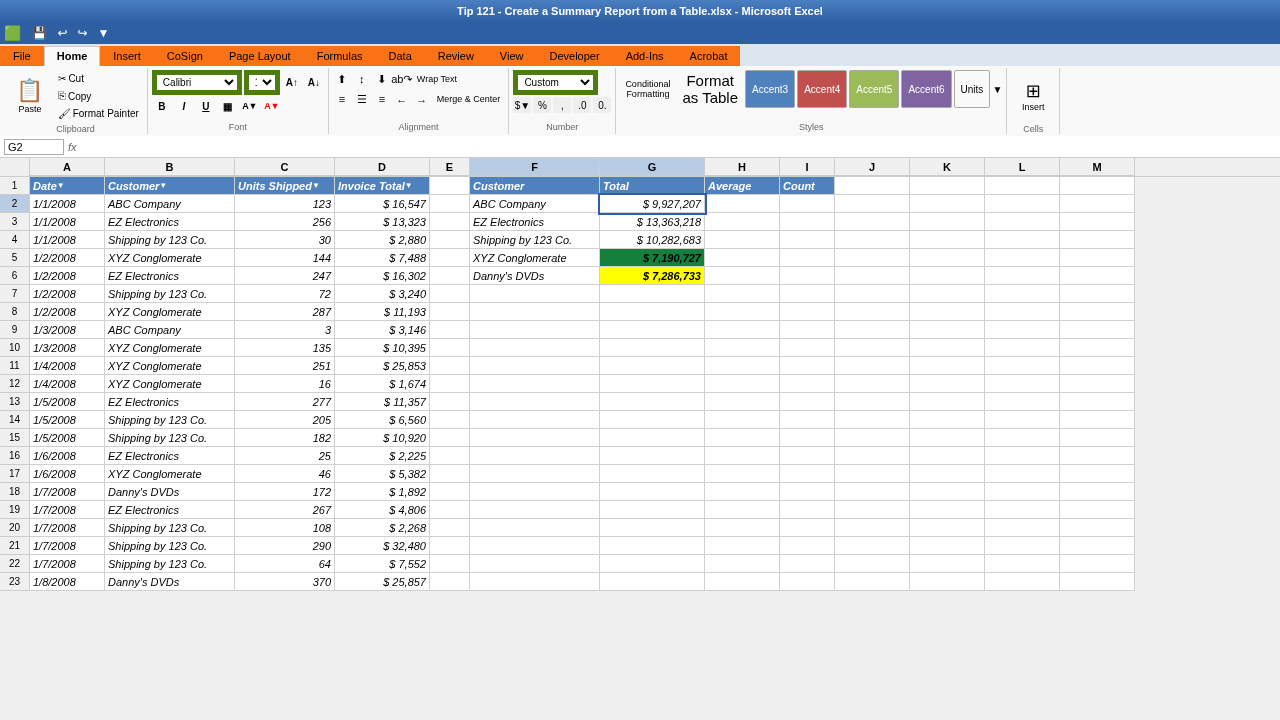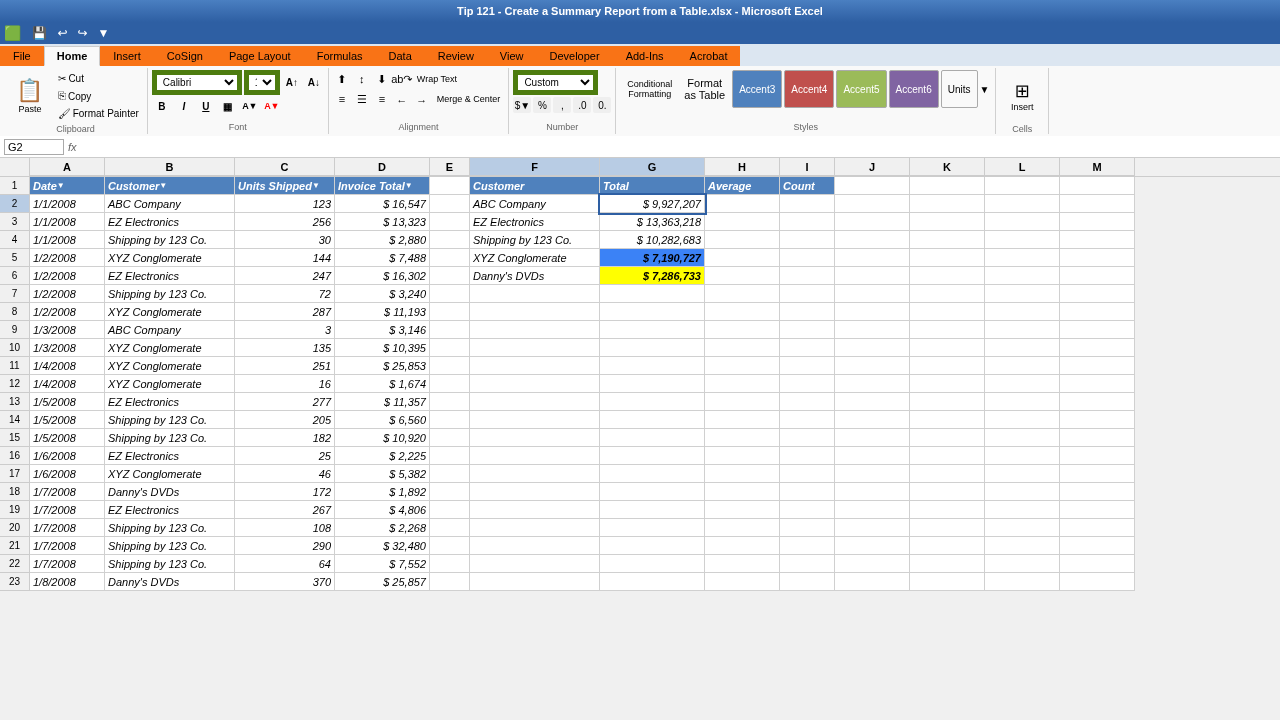--- a/index.html
+++ b/index.html
@@ -389,21 +389,21 @@
     <span class="ribbon-group-label">Number</span>
   </div>
 
   <div class="ribbon-group" style="min-width:380px; flex-direction:column;">
     <div class="ribbon-group-content" style="flex-direction:column; gap:2px;">
       <div style="display:flex; gap:2px; align-items:center;">
         <button class="small-btn" style="font-size:9px; padding:1px 4px; height:24px;">
           <div style="font-size:9px;">Conditional<br>Formatting</div>
         </button>
         <button class="small-btn" style="font-size:9px; padding:1px 4px; height:24px;">
-          <div style="font-size:11px;">Format<br>as Table</div>
+          <div style="font-size:15px;">Format<br>as Table</div>
         </button>
         <button class="style-btn accent3">Accent3</button>
         <button class="style-btn accent4">Accent4</button>
         <button class="style-btn accent5">Accent5</button>
         <button class="style-btn accent6">Accent6</button>
         <button class="style-btn comma-btn">Units</button>
         <span style="font-size:10px; cursor:pointer;">▼</span>
       </div>
     </div>
     <span class="ribbon-group-label">Styles</span>
@@ -531,21 +531,21 @@
         <div class="cell" style="width: 75px; min-width: 75px;"></div>
         <div class="cell" style="width: 75px; min-width: 75px;"></div>
       </div>
       <div class="grid-row">
         <div class="cell" style="width: 75px; min-width: 75px;">1/2/2008</div>
         <div class="cell" style="width: 130px; min-width: 130px;">XYZ Conglomerate</div>
         <div class="cell" style="width: 100px; min-width: 100px; justify-content: flex-end;">144</div>
         <div class="cell" style="width: 95px; min-width: 95px; justify-content: flex-end;">$ 7,488</div>
         <div class="cell" style="width: 40px; min-width: 40px;"></div>
         <div class="cell" style="width: 130px; min-width: 130px;">XYZ Conglomerate</div>
-        <div class="cell" style="width: 105px; min-width: 105px; background: #3b82f6; font-weight: bold; justify-content: flex-end;">$ 7,190,727</div>
+        <div class="cell" style="width: 105px; min-width: 105px; background: #15803d; font-weight: bold; justify-content: flex-end;">$ 7,190,727</div>
         <div class="cell" style="width: 75px; min-width: 75px;"></div>
         <div class="cell" style="width: 55px; min-width: 55px;"></div>
         <div class="cell" style="width: 75px; min-width: 75px;"></div>
         <div class="cell" style="width: 75px; min-width: 75px;"></div>
         <div class="cell" style="width: 75px; min-width: 75px;"></div>
         <div class="cell" style="width: 75px; min-width: 75px;"></div>
       </div>
       <div class="grid-row">
         <div class="cell" style="width: 75px; min-width: 75px;">1/2/2008</div>
         <div class="cell" style="width: 130px; min-width: 130px;">EZ Electronics</div>

